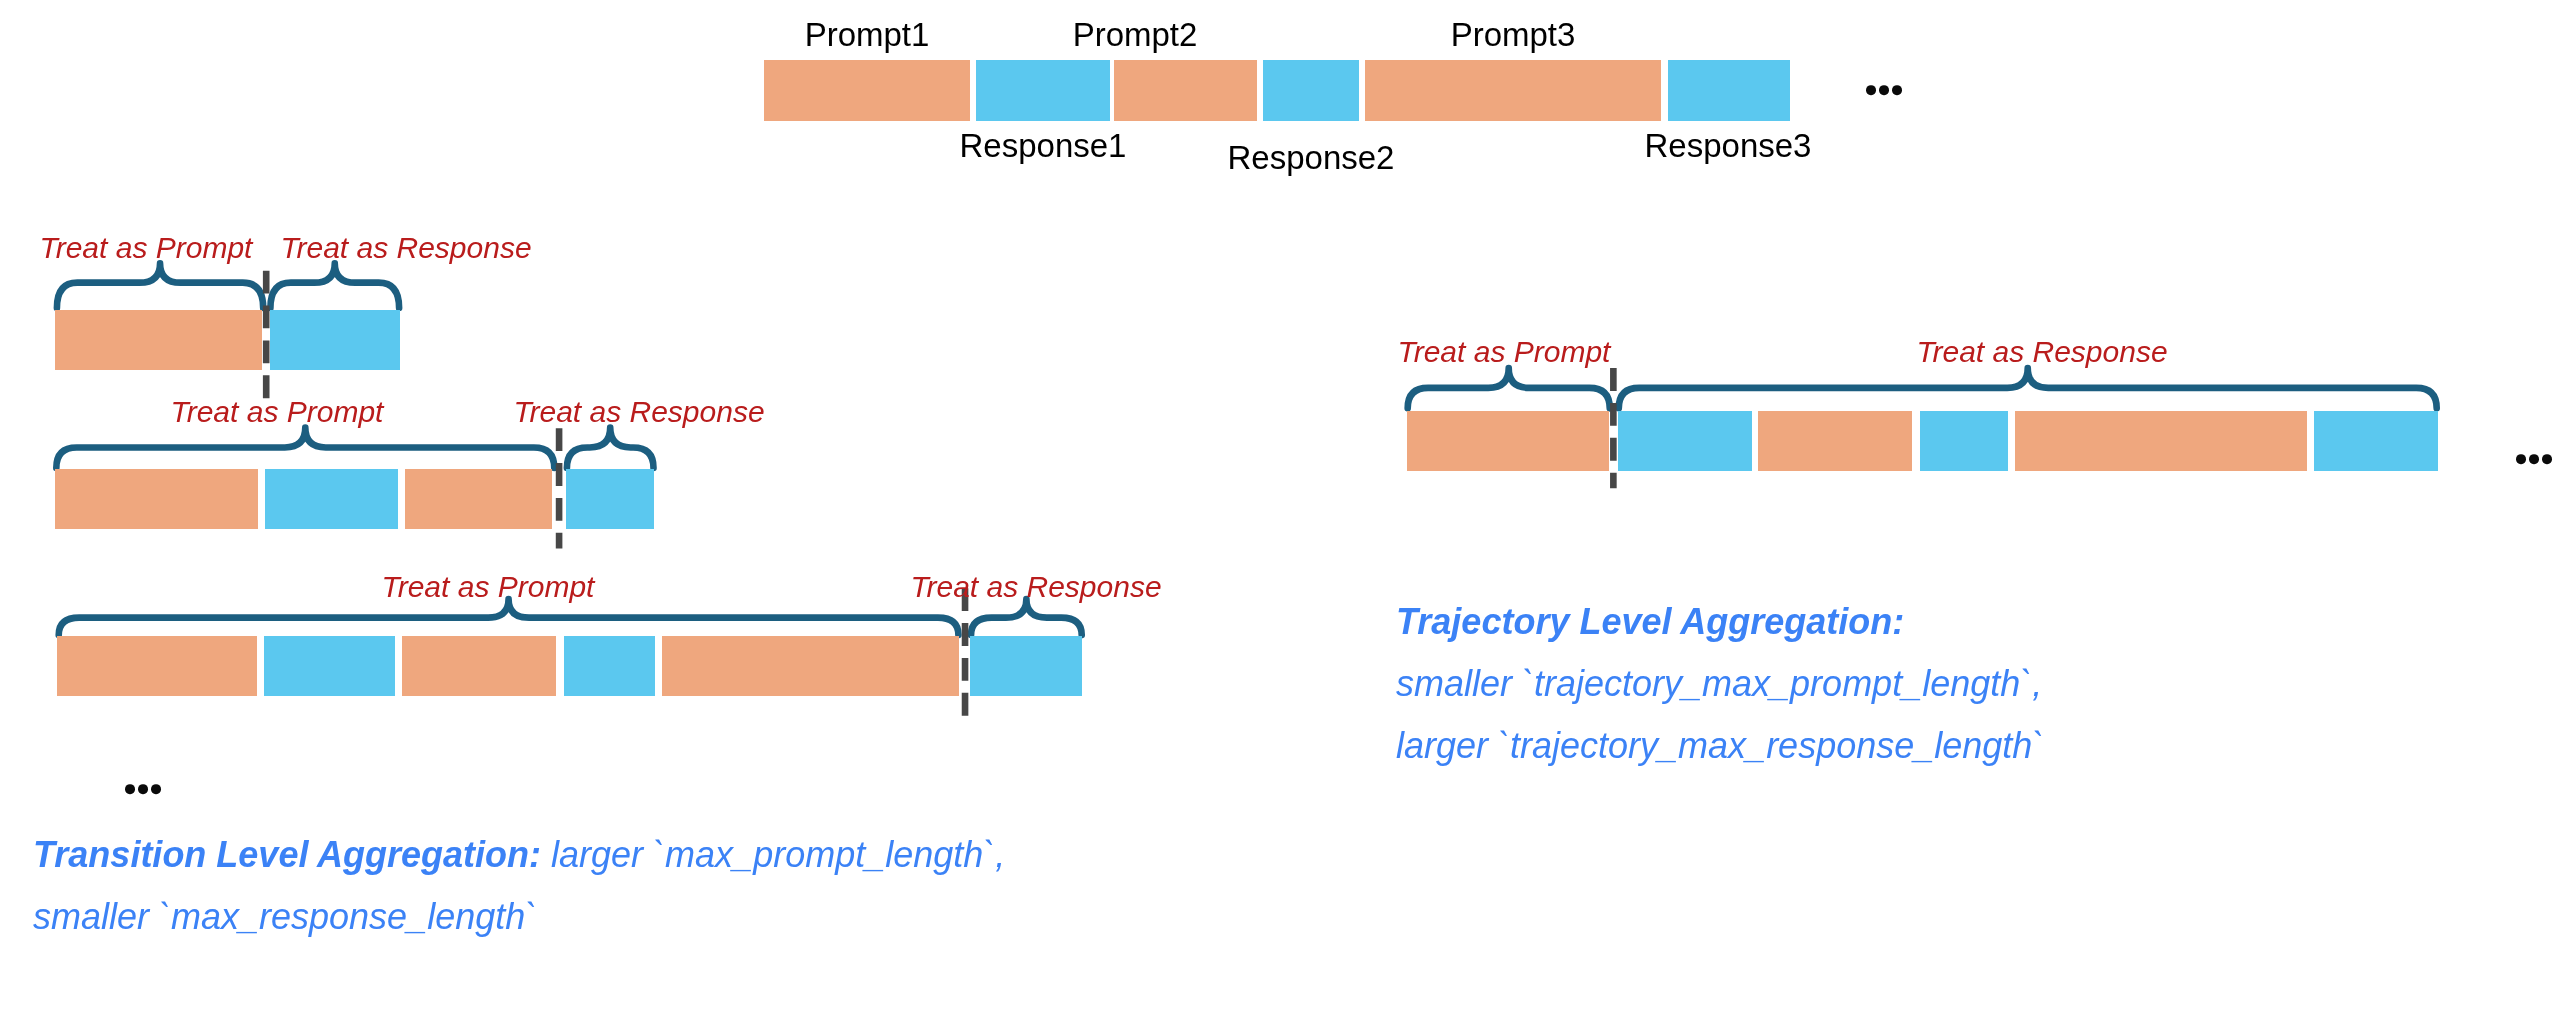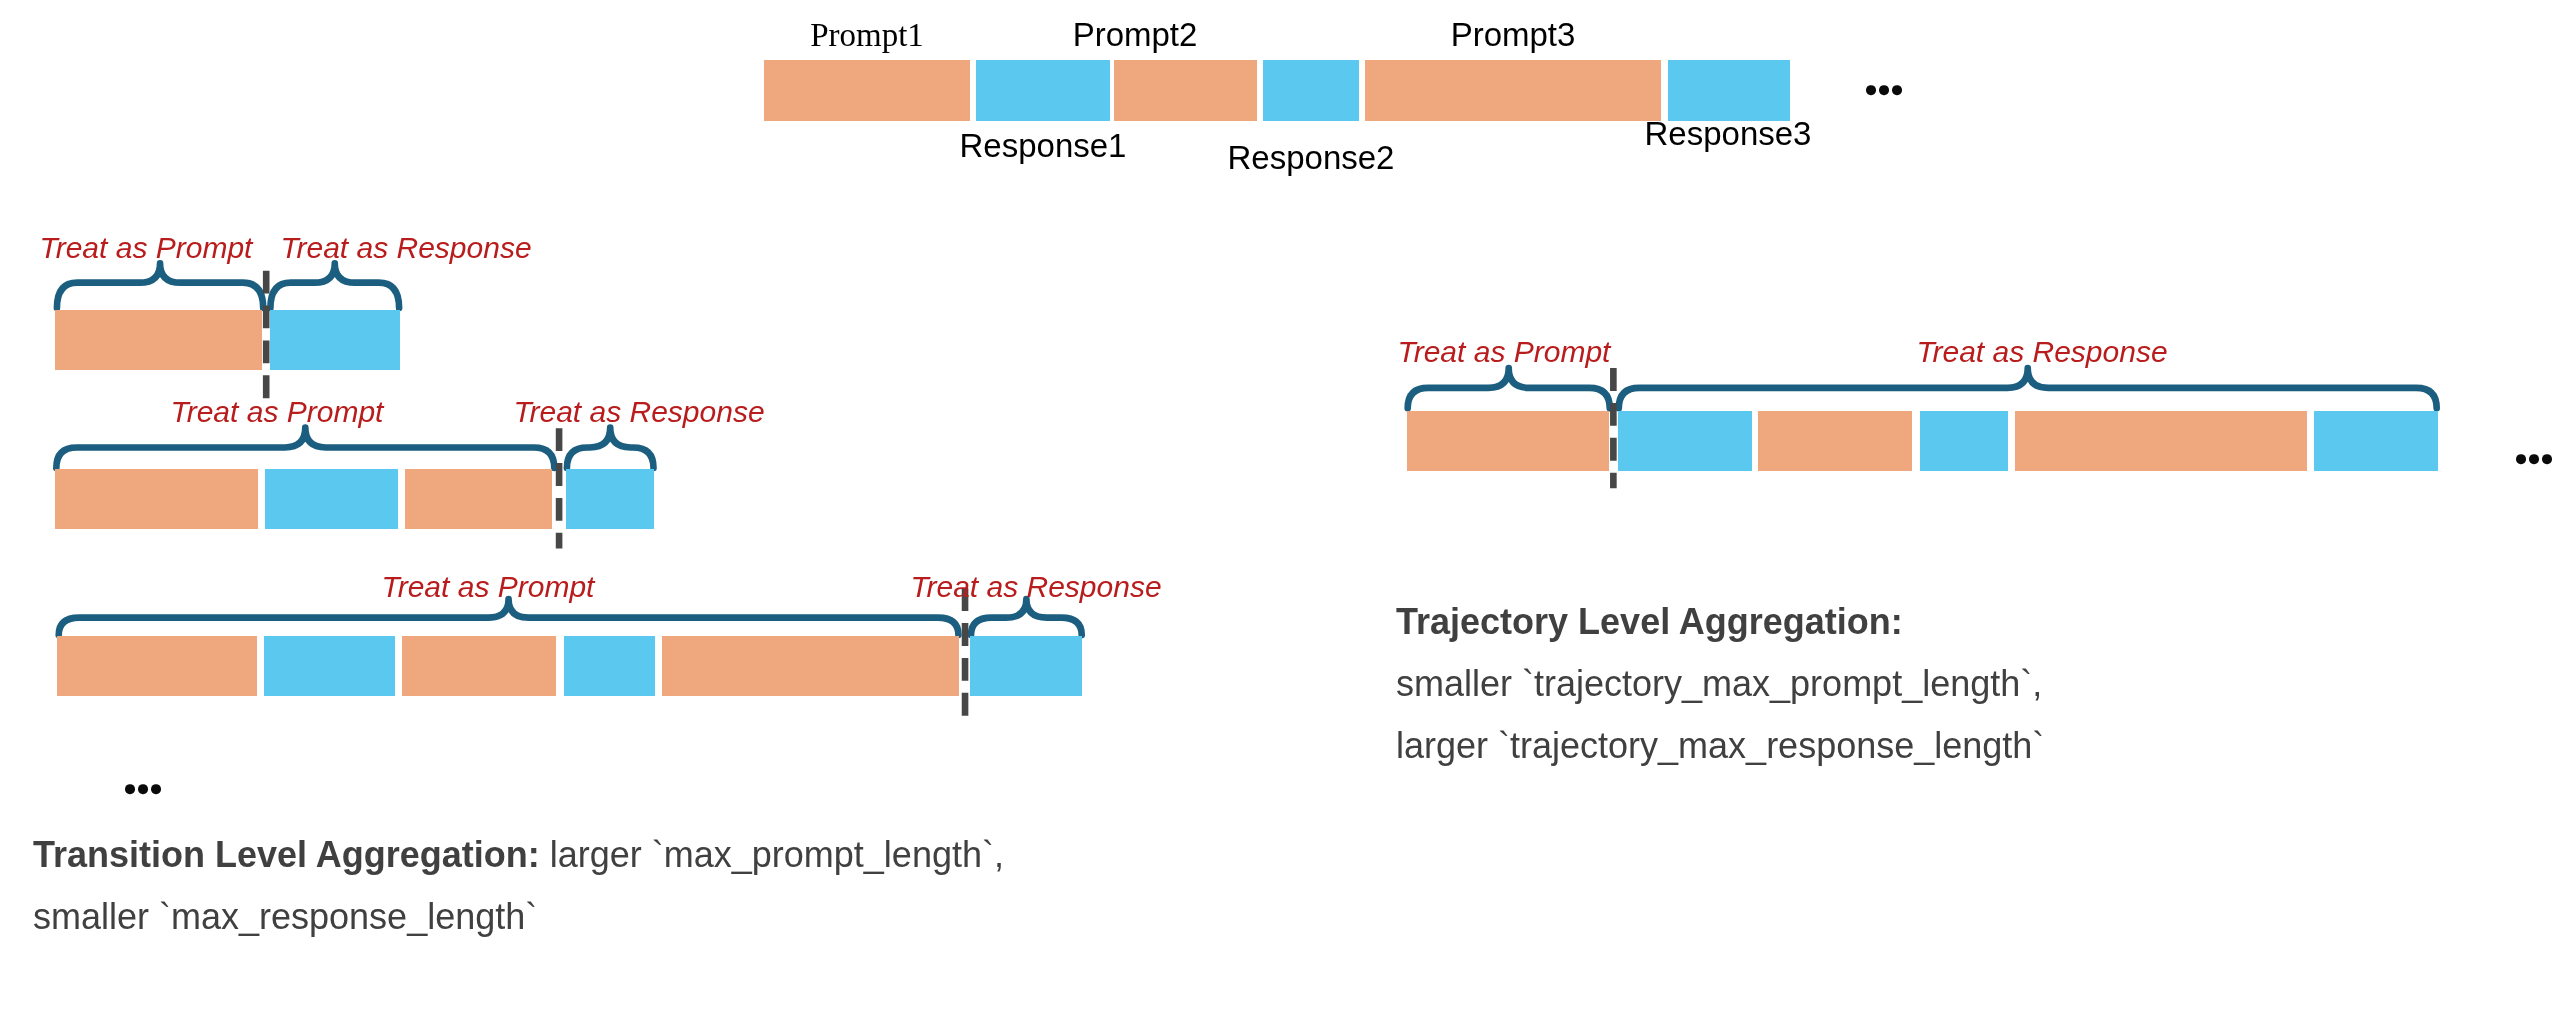--- a/index.html
+++ b/index.html
@@ -32,22 +32,22 @@
   #title{
     position:absolute;
     left:352px;top:67px;
     font-weight:bold;font-style:italic;
     font-size:39px;color:#000;
     white-space:nowrap;
     line-height:45px;
   }
   .bigtext{
     position:absolute;
-    font-size:36px;
-    line-height:62px;color:#404040;
+    font-size:36px;font-style:italic;
+    line-height:62px;color:#3b82f6;
     white-space:nowrap;
   }
   .bigtext .head{font-weight:bold;}
   #transition-text{left:33px;top:824px;}
   #trajectory-text{left:1396px;top:591px;}
   .dots{
     position:absolute;
     display:flex;gap:3.6px;align-items:center;
     transform:translate(-50%,-50%);
   }
@@ -77,31 +77,31 @@
     <div><span class="head">Transition Level Aggregation:</span><span> larger `max_prompt_length`,</span></div>
     <div>smaller `max_response_length`</div>
   </div>
 
   <div class="bigtext" id="trajectory-text">
     <div class="head">Trajectory Level Aggregation:</div>
     <div>smaller `trajectory_max_prompt_length`,</div>
     <div>larger `trajectory_max_response_length`</div>
   </div>
 <div class="seg prompt" style="left: 764px; top: 60px; width: 206px; height: 61px;"></div>
-    <div class="seg-label" style="left: 867px; top: 17px; font-family: Liberation Serif, serif;">Prompt1</div>
+    <div class="seg-label" style="left: 867px; top: 17px;">Prompt1</div>
     <div class="seg response" style="left: 976px; top: 60px; width: 134px; height: 61px;"></div>
     <div class="seg-label" style="left: 1043px; top: 128px;">Response1</div>
     <div class="seg prompt" style="left: 1114px; top: 60px; width: 143px; height: 61px;"></div>
     <div class="seg-label" style="left: 1135px; top: 17px;">Prompt2</div>
     <div class="seg response" style="left: 1263px; top: 60px; width: 96px; height: 61px;"></div>
     <div class="seg-label" style="left: 1311px; top: 140px;">Response2</div>
     <div class="seg prompt" style="left: 1365px; top: 60px; width: 296px; height: 61px;"></div>
     <div class="seg-label" style="left: 1513px; top: 17px;">Prompt3</div>
     <div class="seg response" style="left: 1668px; top: 60px; width: 122px; height: 61px;"></div>
-    <div class="seg-label" style="left: 1728px; top: 116px;">Response3</div>
+    <div class="seg-label" style="left: 1728px; top: 128px;">Response3</div>
     <div class="seg prompt" style="left: 55px; top: 310px; width: 207px; height: 60px;"></div>
     <div class="seg response" style="left: 270px; top: 310px; width: 130px; height: 60px;"></div>
     <div class="treat-label" style="left: 146px; top: 232px;">Treat as Prompt</div>
     <div class="treat-label" style="left: 406px; top: 232px;">Treat as Response</div>
     <div class="seg prompt" style="left: 55px; top: 469px; width: 203px; height: 60px;"></div>
     <div class="seg response" style="left: 265px; top: 469px; width: 133px; height: 60px;"></div>
     <div class="seg prompt" style="left: 405px; top: 469px; width: 147px; height: 60px;"></div>
     <div class="seg response" style="left: 566px; top: 469px; width: 88px; height: 60px;"></div>
     <div class="treat-label" style="left: 277px; top: 396px;">Treat as Prompt</div>
     <div class="treat-label" style="left: 639px; top: 396px;">Treat as Response</div>

